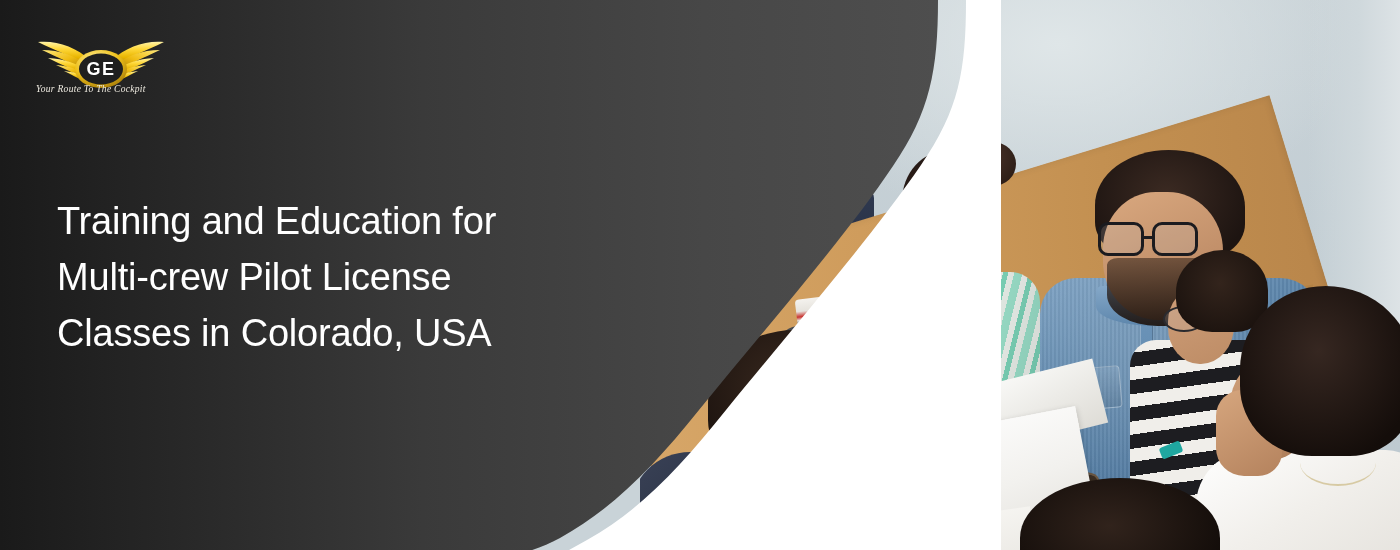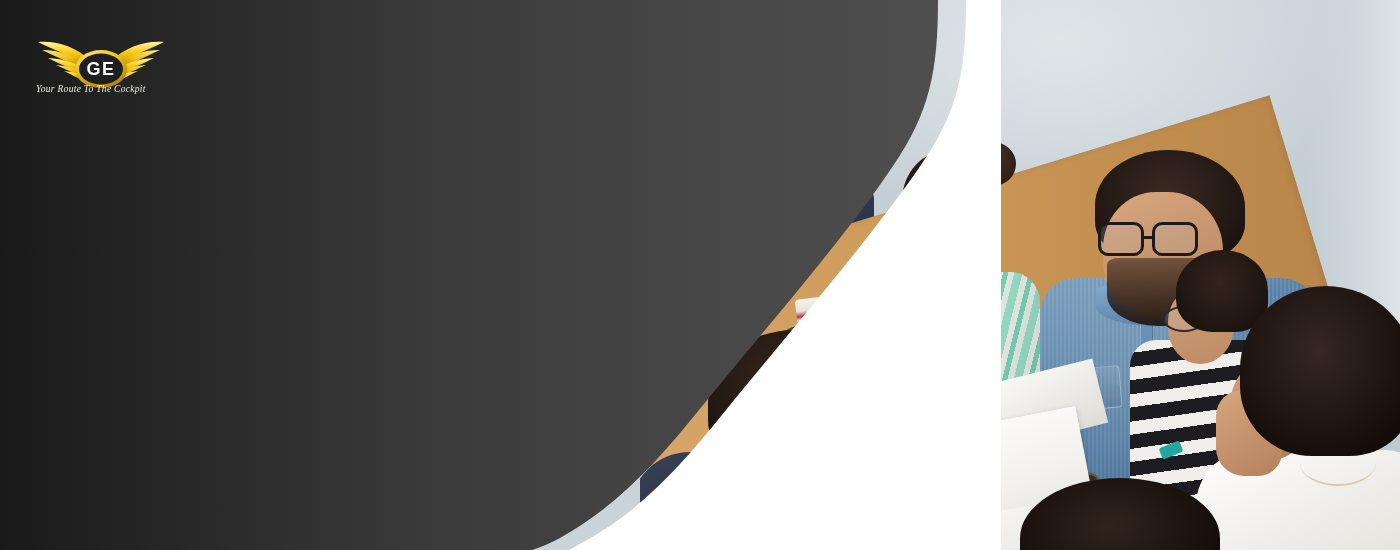--- a/index.html
+++ b/index.html
@@ -501,14 +501,19 @@
         <path fill="url(#goldA)" d="M28,41 C37,42 45,44 50,48 L48,51 C42,48 36,45 28,41 Z"></path>
       </g>
 
       <ellipse cx="65" cy="39" rx="26" ry="19" fill="url(#ringGrad)"></ellipse>
       <ellipse cx="65" cy="39" rx="22" ry="15.5" fill="#1f1f1f"></ellipse>
       <text x="65" y="45" text-anchor="middle" font-family="Liberation Sans, sans-serif" font-size="18" font-weight="bold" letter-spacing="1.5" fill="#ffffff">GE</text>
     </svg>
   </div>
   <div class="tagline">Your Route To The  Cockpit</div>
 
+  <h1 class="title">
+    <span>Training and Education for</span><br>
+    <span>Multi-crew Pilot License</span><br>
+    <span>Classes in Colorado, USA</span>
+  </h1>
 
 </div>
 
 </body></html>

